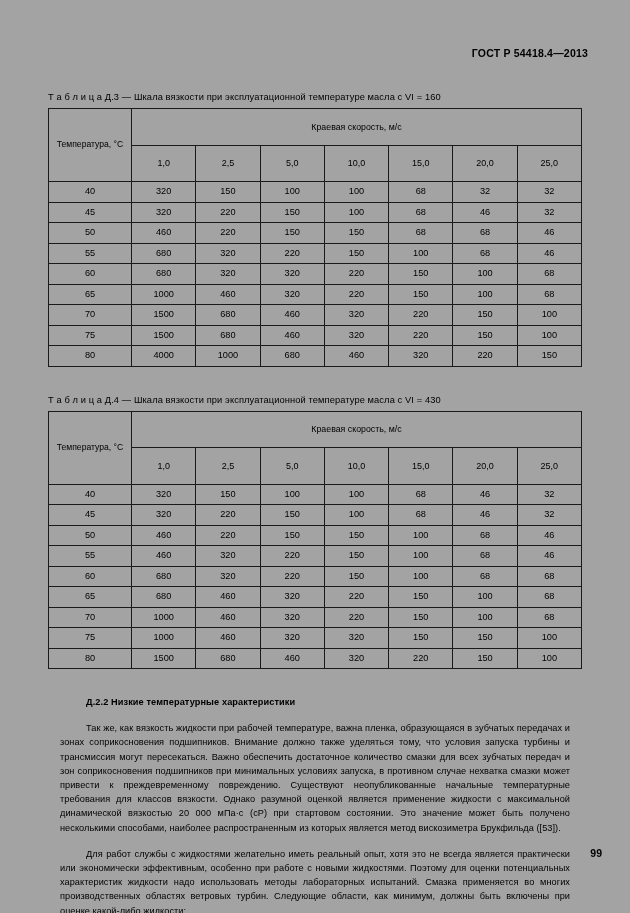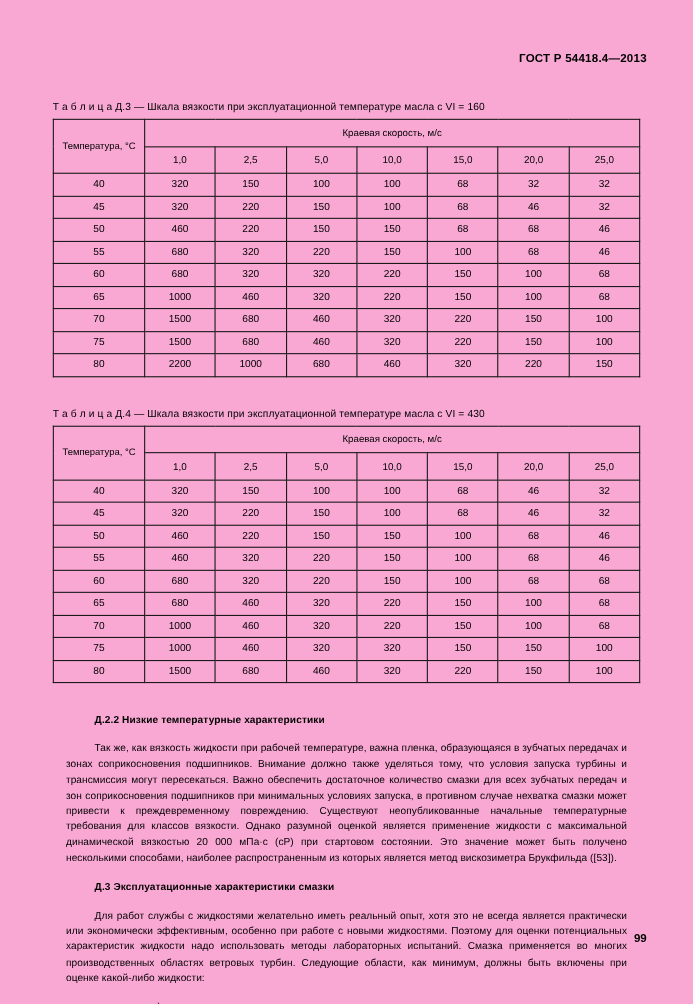--- a/index.html
+++ b/index.html
@@ -4,21 +4,21 @@
 <style>
   html, body {
     margin: 0;
     padding: 0;
     background: #8a8a8a;
   }
   .page {
     position: relative;
     width: 630px;
     height: 913px;
-    background: #f9a8d4;
+    background: #a3a3a3;
     margin: 0 auto;
     overflow: hidden;
     font-family: "Liberation Sans", sans-serif;
     color: #000000;
     box-sizing: border-box;
   }
   .doc-header {
     position: absolute;
     top: 47px;
     right: 42px;
@@ -50,21 +50,21 @@
     text-align: center;
     vertical-align: middle;
     font-weight: normal;
     padding: 0;
     height: 18px;
     line-height: 1.15;
   }
   table.vtab th.temp-head {
     height: 40px;
     font-size: 8.6px;
-    padding: 4px 2px;
+    padding: 16px 2px;
   }
   table.vtab th.speed-head {
     height: 20px;
     font-size: 8.8px;
   }
   table.vtab th.sub-head {
     height: 20px;
     font-size: 9px;
   }
   table.vtab tbody tr td {
@@ -98,21 +98,21 @@
     margin: 0;
     padding-left: 52px;
   }
   .list-sub {
     text-indent: 0;
     margin: 0;
     padding-left: 58px;
   }
   .page-number {
     position: absolute;
-    right: 42px;
+    right: 28px;
     bottom: 54px;
     font-size: 10.5px;
     font-weight: bold;
     margin-top: 44px;
   }
 </style>
 </head>
 <body>
 
 <div class="page">
@@ -214,21 +214,21 @@
             <td class="col-v">1500</td>
             <td class="col-v">680</td>
             <td class="col-v">460</td>
             <td class="col-v">320</td>
             <td class="col-v">220</td>
             <td class="col-v">150</td>
             <td class="col-v">100</td>
           </tr>
           <tr>
             <td class="col-temp">80</td>
-            <td class="col-v">2200</td>
+            <td class="col-v">4000</td>
             <td class="col-v">1000</td>
             <td class="col-v">680</td>
             <td class="col-v">460</td>
             <td class="col-v">320</td>
             <td class="col-v">220</td>
             <td class="col-v">150</td>
           </tr>
         </tbody>
     </table>
 
@@ -341,21 +341,20 @@
             <td class="col-v">220</td>
             <td class="col-v">150</td>
             <td class="col-v">100</td>
           </tr>
         </tbody>
     </table>
 
     <div class="body-text">
       <p class="sec-head">Д.2.2 Низкие температурные характеристики</p>
       <p>Так же, как вязкость жидкости при рабочей температуре, важна пленка, образующаяся в зубчатых передачах и зонах соприкосновения подшипников. Внимание должно также уделяться тому, что условия запуска турбины и трансмиссия могут пересекаться. Важно обеспечить достаточное количество смазки для всех зубчатых передач и зон соприкосновения подшипников при минимальных условиях запуска, в противном случае нехватка смазки может привести к преждевременному повреждению. Существуют неопубликованные начальные температурные требования для классов вязкости. Однако разумной оценкой является применение жидкости с максимальной динамической вязкостью  20 000 мПа·с (сР) при стартовом состоянии. Это значение может быть получено несколькими способами, наиболее распространенным из которых является метод вискозиметра Брукфильда ([53]).</p>
-      <p class="sec-head">Д.3 Эксплуатационные характеристики смазки</p>
       <p>Для работ службы с жидкостями желательно иметь реальный опыт, хотя это не всегда является практически или экономически эффективным, особенно при работе с новыми жидкостями. Поэтому для оценки потенциальных характеристик жидкости надо использовать методы лабораторных испытаний. Смазка применяется во многих производственных областях ветровых турбин. Следующие области, как минимум, должны быть включены при оценке какой-либо жидкости:</p>
       <div>
           <p class="list-item">а) износ передач:</p>
           <p class="list-sub">- абразивный;</p>
           <p class="list-sub">- области;</p>
           <p class="list-sub">- усталостный;</p>
         </div>
     </div>
 
   </div>

